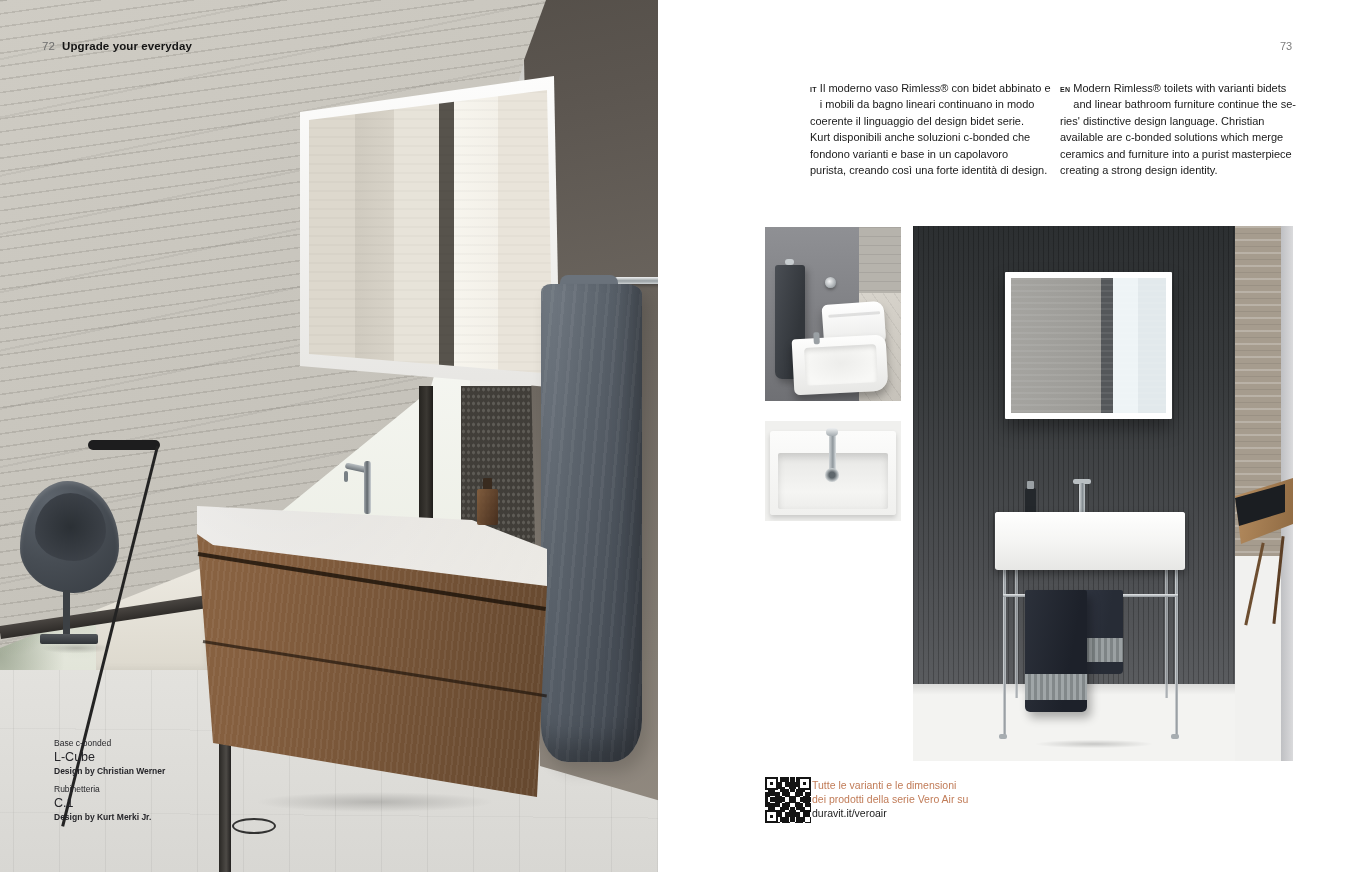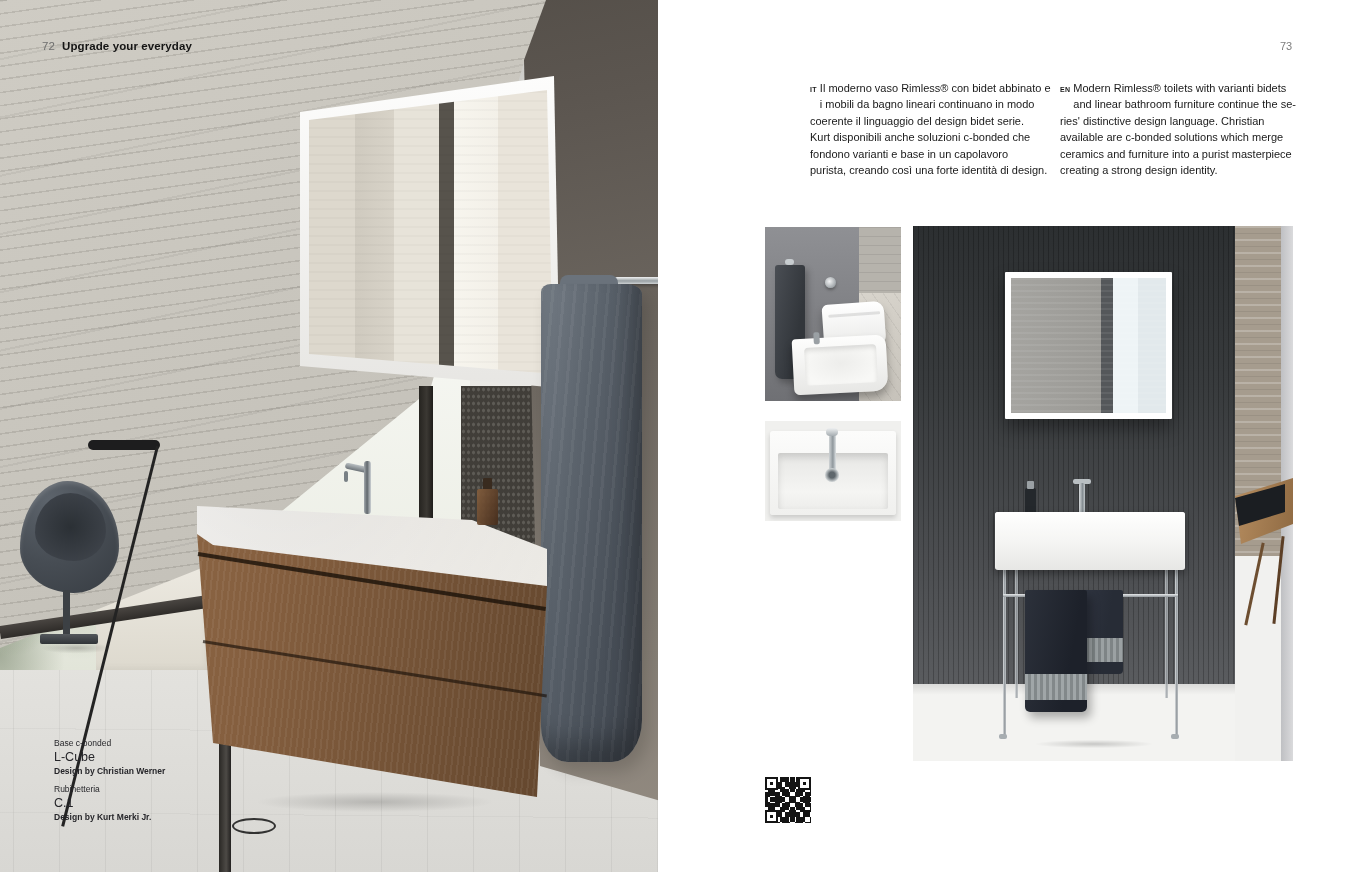--- a/index.html
+++ b/index.html
@@ -348,15 +348,20 @@
       <div class="abs lg-faucet-top"></div>
       <div class="abs lg-faucet"></div>
       <div class="abs lg-basin"></div>
     </div>
 
     <div class="abs qr">
       <div class="f f1"></div>
       <div class="f f2"></div>
       <div class="f f3"></div>
     </div>
+    <div class="abs qrnote">
+      <div class="o">Tutte le varianti e le dimensioni</div>
+      <div class="o">dei prodotti della serie Vero Air su</div>
+      <div class="lnk">duravit.it/veroair</div>
+    </div>
   </div>
 
 </div>
 
 </body></html>

